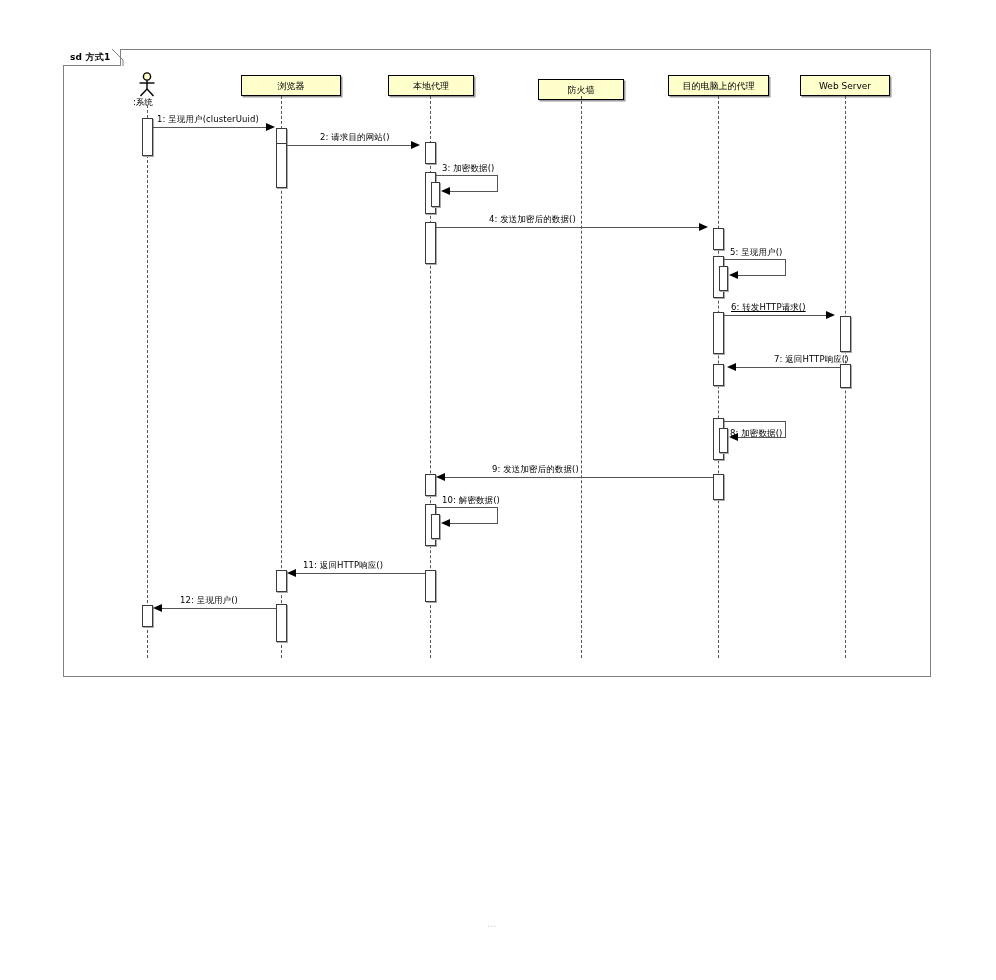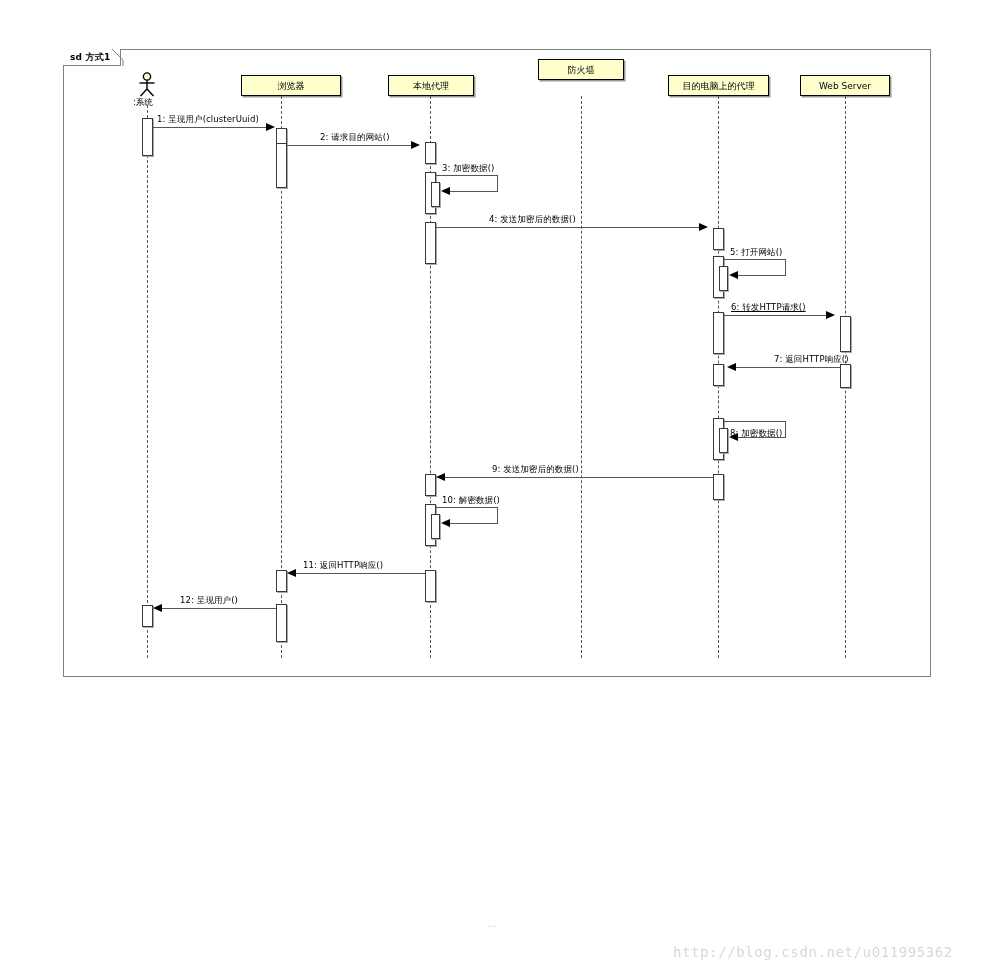--- a/index.html
+++ b/index.html
@@ -158,21 +158,21 @@
       <line x1="11" y1="8.2" x2="11" y2="17" stroke="#000000" stroke-width="1.4"></line>
       <line x1="3.5" y1="11" x2="18.5" y2="11" stroke="#000000" stroke-width="1.4"></line>
       <line x1="11" y1="17" x2="4.5" y2="24" stroke="#000000" stroke-width="1.4"></line>
       <line x1="11" y1="17" x2="17.5" y2="24" stroke="#000000" stroke-width="1.4"></line>
     </svg>
   </div>
   <div class="actor-label" style="left:133px; top:97px;">:系统</div>
 
   <div class="ll-box" style="left:241px; top:75px; width:100px;">浏览器</div>
   <div class="ll-box" style="left:388px; top:75px; width:86px;">本地代理</div>
-  <div class="ll-box" style="left:538px; top:59px; width:86px;">防火墙</div>
+  <div class="ll-box" style="left:538px; top:79px; width:86px;">防火墙</div>
   <div class="ll-box" style="left:668px; top:75px; width:101px;">目的电脑上的代理</div>
   <div class="ll-box" style="left:800px; top:75px; width:90px;">Web Server</div>
 
   <div class="ll-line" style="left:147px; top:105px; height:553px;"></div>
   <div class="ll-line" style="left:281px; top:96px;  height:562px;"></div>
   <div class="ll-line" style="left:430px; top:96px;  height:562px;"></div>
   <div class="ll-line" style="left:581px; top:96px;  height:562px;"></div>
   <div class="ll-line" style="left:718px; top:96px;  height:562px;"></div>
   <div class="ll-line" style="left:845px; top:96px;  height:562px;"></div>
 
@@ -221,21 +221,21 @@
   <div class="msg-label" style="left:442px; top:163px;">3: 加密数据()</div>
 
   <div class="msg-line" style="left:436px; top:227px; width:269px;"></div>
   <div class="arrow right" style="left:699px; top:223px;"></div>
   <div class="msg-label" style="left:489px; top:214px;">4: 发送加密后的数据()</div>
 
   <div class="msg-line" style="left:724px; top:259px; width:62px;"></div>
   <div class="msg-seg-v" style="left:785px; top:259px; height:16px;"></div>
   <div class="msg-line" style="left:738px; top:275px; width:48px;"></div>
   <div class="arrow left" style="left:729px; top:271px;"></div>
-  <div class="msg-label" style="left:730px; top:247px;">5: 打开网站()</div>
+  <div class="msg-label" style="left:730px; top:247px;">5: 呈现用户()</div>
 
   <div class="msg-line" style="left:724px; top:315px; width:108px;"></div>
   <div class="arrow right" style="left:826px; top:311px;"></div>
   <div class="msg-label" style="left:731px; top:302px;text-decoration:underline;">6: 转发HTTP请求()</div>
 
   <div class="msg-line" style="left:734px; top:367px; width:106px;"></div>
   <div class="arrow left" style="left:727px; top:363px;"></div>
   <div class="msg-label" style="left:774px; top:354px;">7: 返回HTTP响应()</div>
 
   <div class="msg-line" style="left:724px; top:421px; width:62px;"></div>
@@ -256,15 +256,14 @@
 
   <div class="msg-line" style="left:294px; top:573px; width:131px;"></div>
   <div class="arrow left" style="left:287px; top:569px;"></div>
   <div class="msg-label" style="left:303px; top:560px;">11: 返回HTTP响应()</div>
 
   <div class="msg-line" style="left:160px; top:608px; width:116px;"></div>
   <div class="arrow left" style="left:153px; top:604px;"></div>
   <div class="msg-label" style="left:180px; top:595px;">12: 呈现用户()</div>
 
   <div class="dots">...</div>
-  <div class="watermark">http://blog.csdn.net/u011995362</div>
 
 </div>
 
 </body></html>

